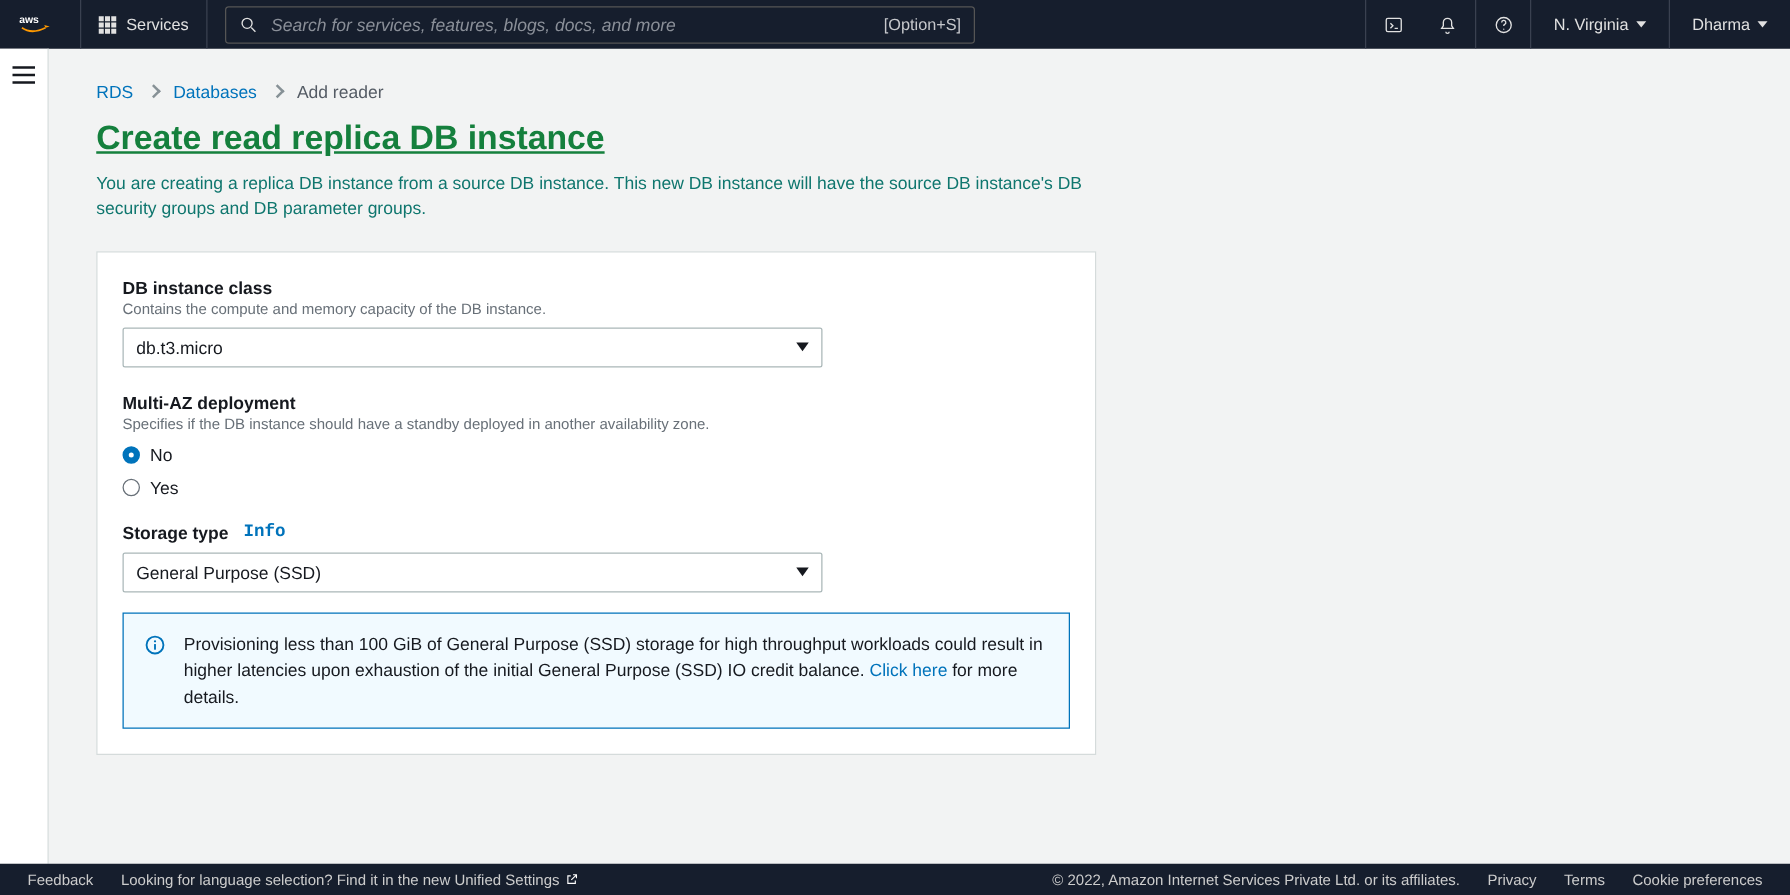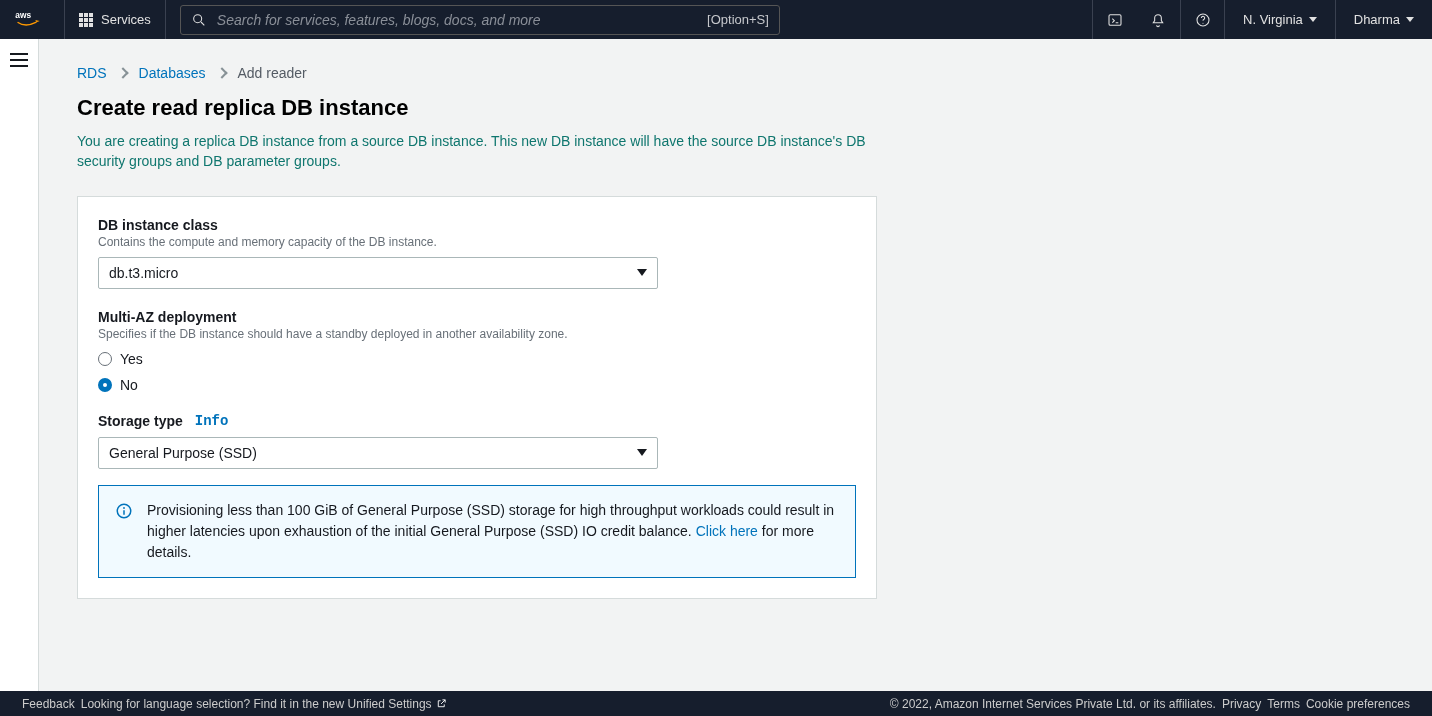--- a/index.html
+++ b/index.html
@@ -25,21 +25,21 @@
 
 .side-strip { position:absolute; top:39px; left:0; bottom:25px; width:39px; background:#fff; border-right:1px solid #d5dbdb; display:flex; justify-content:center; padding-top:14px; }
 .hamburger { width:18px; height:14px; display:flex; flex-direction:column; justify-content:space-between; cursor:pointer;}
 .hamburger span{ height:2px; background:#16191f; }
 
 
 .main { position:absolute; top:39px; left:39px; right:0; bottom:25px; overflow:auto; padding:26px 38px 30px 38px; }
 .breadcrumb { font-size:14px; display:flex; align-items:center; gap:12px; color:#545b64; margin-bottom:14px;}
 .breadcrumb a { color:#0073bb; text-decoration:none; cursor:pointer; }
 .bc-chevron { width:8px; height:8px; border-top:2px solid #879196; border-right:2px solid #879196; transform:rotate(45deg); }
-h1.page-title { font-size:22px; font-weight:700; color:#000000; margin-bottom:10px; }
+h1.page-title { font-size:27px; font-weight:700; color:#15803d; margin-bottom:10px;text-decoration:underline; }
 .page-desc { font-size:14px; color:#0f766e; max-width:800px; line-height:1.45; margin-bottom:24px; }
 
 .panel { width:800px; background:#fff; border:1px solid #d5dbdb; }
 .panel-header { padding:18px 20px; border-bottom:1px solid #d5dbdb; background:#fafafa;}
 .panel-header h2 { font-size:18px; font-weight:700; color:#16191f; }
 .panel-body { padding:20px; }
 
 .field { margin-bottom:20px; }
 .field-label { font-size:14px; font-weight:700; color:#16191f; }
 .field-hint { font-size:12px; color:#687078; margin-top:2px; }
@@ -51,21 +51,21 @@
 .radio-circle.checked { border:5px solid #0073bb; }
 
 .label-row { display:flex; align-items:center; gap:12px; }
 .info-link { color:#0073bb; font-size:14px; font-weight:700; cursor:pointer;font-family:Liberation Mono, monospace; }
 
 .alert { margin-top:16px; border:1px solid #0073bb; background:#f1faff; padding:14px 16px; display:flex; gap:14px; font-size:14px; color:#16191f; line-height:1.5; }
 .alert svg { flex:0 0 18px; margin-top:2px;}
 .alert a { color:#0073bb; text-decoration:none; cursor:pointer;}
 
 
-.footer { position:absolute; bottom:0; left:0; right:0; height:25px; background:#161e2d; display:flex; align-items:center; color:#ccc; font-size:12px; padding:0 22px; gap:6px;}
+.footer { position:absolute; bottom:0; left:0; right:0; height:25px; background:#161e2d; display:flex; align-items:center; color:#ccc; font-size:12px; padding:0 22px; gap:22px;}
 .footer .spacer { flex:1; }
 .footer a { color:#ccc; text-decoration:none; cursor:pointer;}
 .unified { color:#fff; display:inline-flex; align-items:center; gap:4px;}
 .ext-icon { width:11px; height:11px; stroke:#fff; fill:none; stroke-width:2;}
 </style>
 </head>
 <body>
 
 <div class="topnav">
   <div class="aws-logo">
@@ -157,26 +157,26 @@
         <div class="select">
           <span>db.t3.micro</span>
           <span class="sel-caret"></span>
         </div>
       </div>
 
       <div class="field">
         <div class="field-label">Multi-AZ deployment</div>
         <div class="field-hint">Specifies if the DB instance should have a standby deployed in another availability zone.</div>
         <div class="radio-row">
+          <span class="radio-circle checked"></span>
+          <span>No</span>
+        </div>
+        <div class="radio-row">
           <span class="radio-circle"></span>
           <span>Yes</span>
-        </div>
-        <div class="radio-row">
-          <span class="radio-circle checked"></span>
-          <span>No</span>
         </div>
       </div>
 
       <div class="field" style="margin-bottom:0">
         <div class="label-row">
           <div class="field-label">Storage type</div>
           <span class="info-link">Info</span>
         </div>
         <div class="select">
           <span>General Purpose (SSD)</span>

